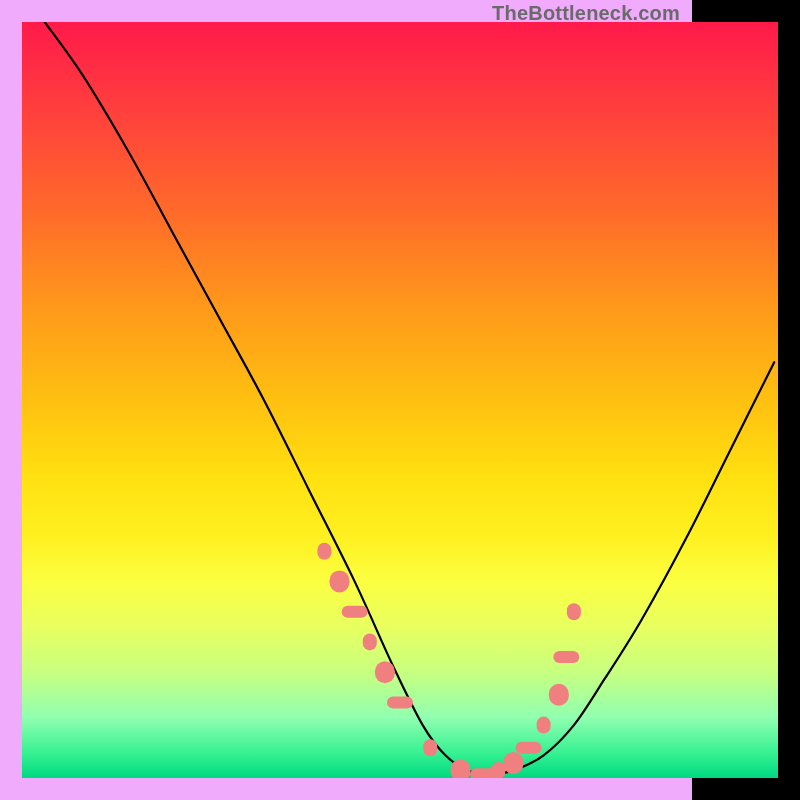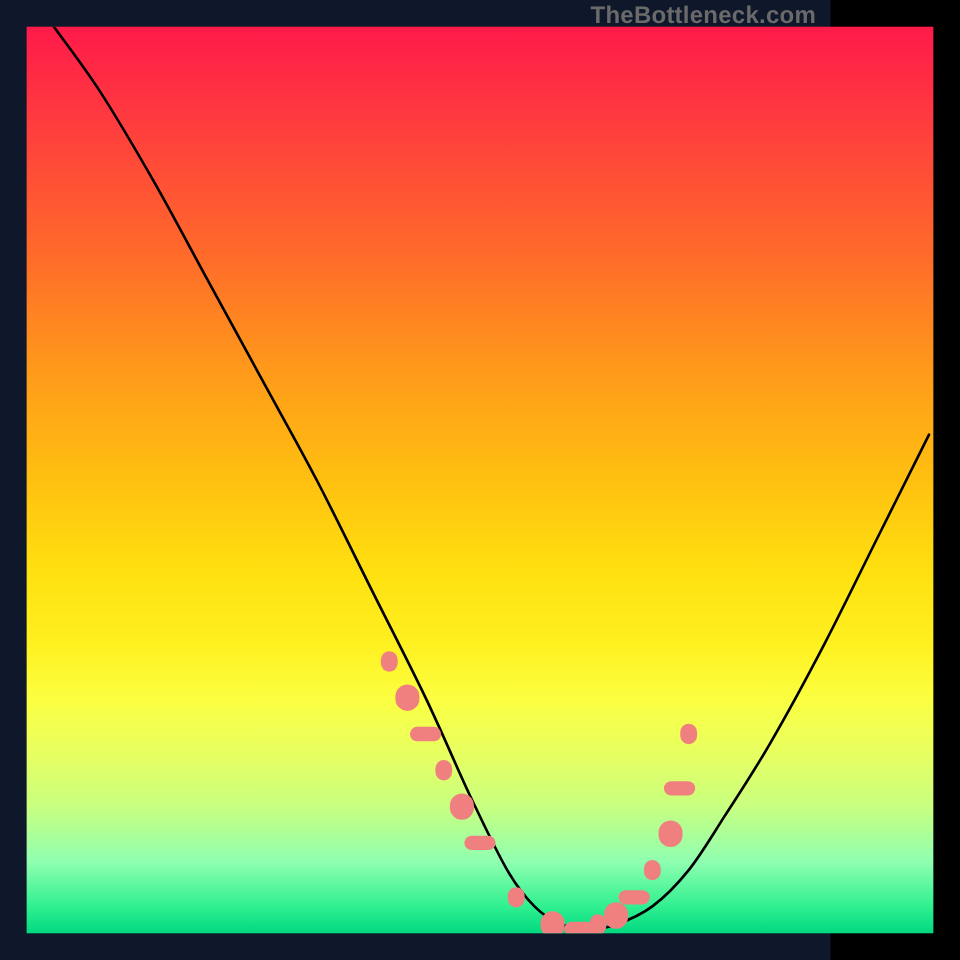--- a/index.html
+++ b/index.html
@@ -1,21 +1,21 @@
 <!DOCTYPE html>
 <html><head>
 <meta charset="utf-8">
 <style>
   * { margin: 0; padding: 0; box-sizing: border-box; }
   html, body { width: 800px; height: 800px; overflow: hidden; background: #000; }
   .frame {
     position: relative;
     width: 692px;
     height: 800px;
-    background: #0f172a;
+    background: #f0abfc;
     text-decoration: underline;
   }
   .plot-area {
     position: absolute;
     left: 22px;
     top: 22px;
     width: 756px;
     height: 756px;
     overflow: hidden;
   }

